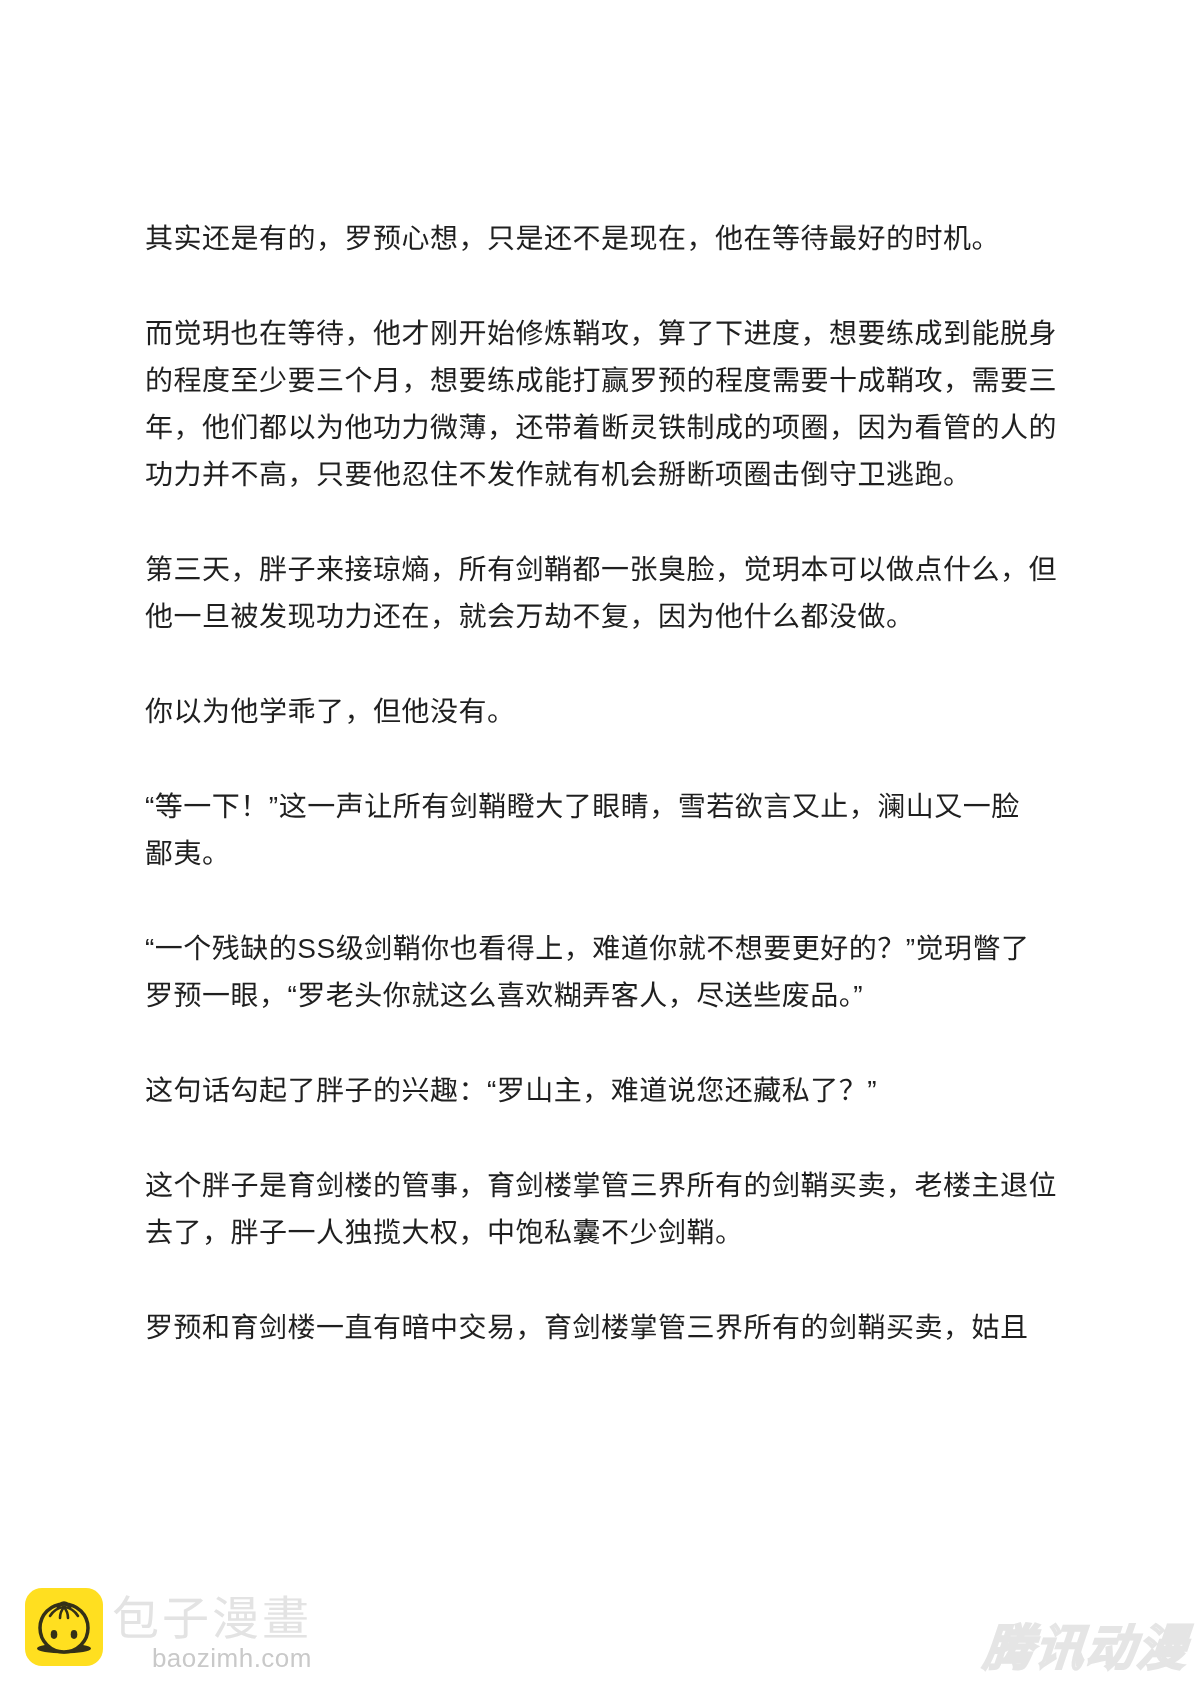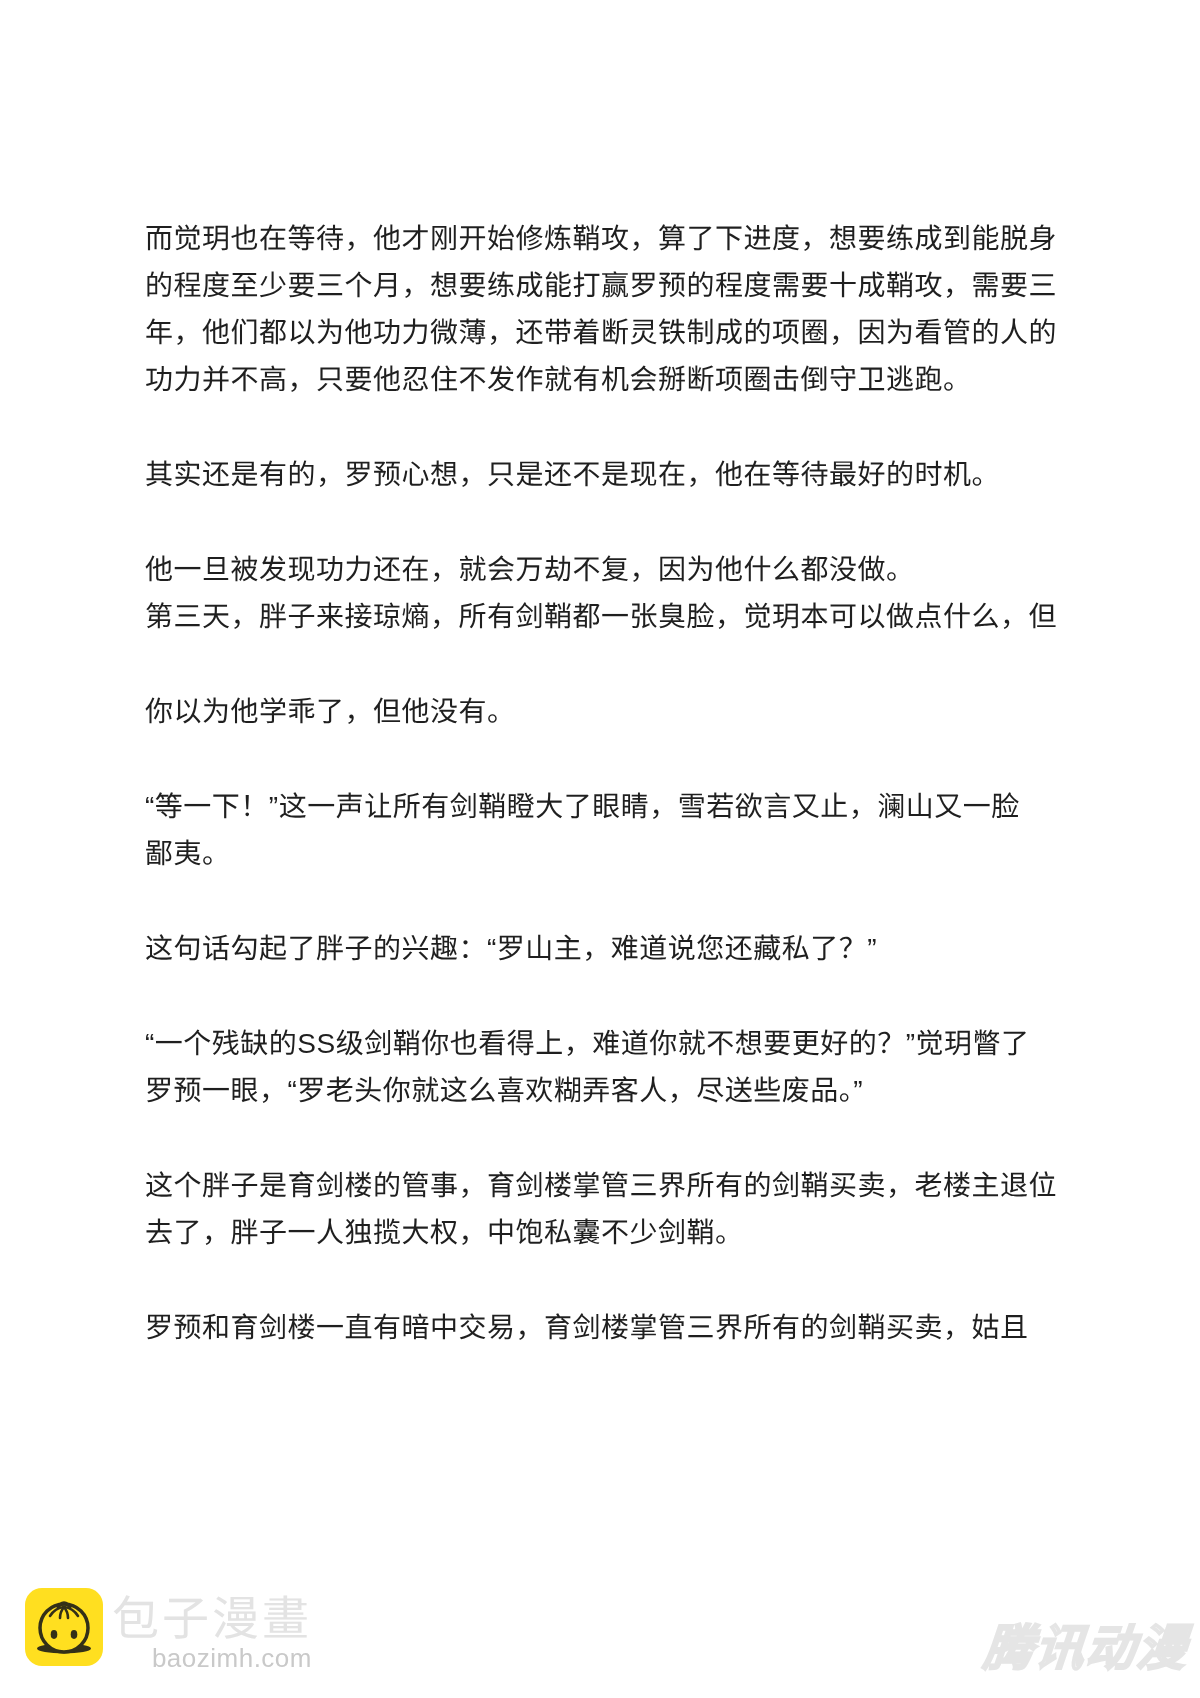--- a/index.html
+++ b/index.html
@@ -75,45 +75,45 @@
     white-space: nowrap;
   }
 </style>
 </head>
 <body>
 
 <div class="page">
 
   <main class="content">
     <p>
+      <span class="line">其实还是有的，罗预心想，只是还不是现在，他在等待最好的时机。</span>
+    </p>
+    <p>
       <span class="line">而觉玥也在等待，他才刚开始修炼鞘攻，算了下进度，想要练成到能脱身</span>
       <span class="line">的程度至少要三个月，想要练成能打赢罗预的程度需要十成鞘攻，需要三</span>
       <span class="line">年，他们都以为他功力微薄，还带着断灵铁制成的项圈，因为看管的人的</span>
       <span class="line">功力并不高，只要他忍住不发作就有机会掰断项圈击倒守卫逃跑。</span>
     </p>
     <p>
-      <span class="line">其实还是有的，罗预心想，只是还不是现在，他在等待最好的时机。</span>
-    </p>
-    <p>
+      <span class="line">第三天，胖子来接琼熵，所有剑鞘都一张臭脸，觉玥本可以做点什么，但</span>
       <span class="line">他一旦被发现功力还在，就会万劫不复，因为他什么都没做。</span>
-      <span class="line">第三天，胖子来接琼熵，所有剑鞘都一张臭脸，觉玥本可以做点什么，但</span>
     </p>
     <p>
       <span class="line">你以为他学乖了，但他没有。</span>
     </p>
     <p>
       <span class="line">“等一下！”这一声让所有剑鞘瞪大了眼睛，雪若欲言又止，澜山又一脸</span>
       <span class="line">鄙夷。</span>
     </p>
     <p>
-      <span class="line">这句话勾起了胖子的兴趣：“罗山主，难道说您还藏私了？”</span>
+      <span class="line">“一个残缺的SS级剑鞘你也看得上，难道你就不想要更好的？”觉玥瞥了</span>
+      <span class="line">罗预一眼，“罗老头你就这么喜欢糊弄客人，尽送些废品。”</span>
     </p>
     <p>
-      <span class="line">“一个残缺的SS级剑鞘你也看得上，难道你就不想要更好的？”觉玥瞥了</span>
-      <span class="line">罗预一眼，“罗老头你就这么喜欢糊弄客人，尽送些废品。”</span>
+      <span class="line">这句话勾起了胖子的兴趣：“罗山主，难道说您还藏私了？”</span>
     </p>
     <p>
       <span class="line">这个胖子是育剑楼的管事，育剑楼掌管三界所有的剑鞘买卖，老楼主退位</span>
       <span class="line">去了，胖子一人独揽大权，中饱私囊不少剑鞘。</span>
     </p>
     <p>
       <span class="line">罗预和育剑楼一直有暗中交易，育剑楼掌管三界所有的剑鞘买卖，姑且</span>
     </p>
   </main>
 

